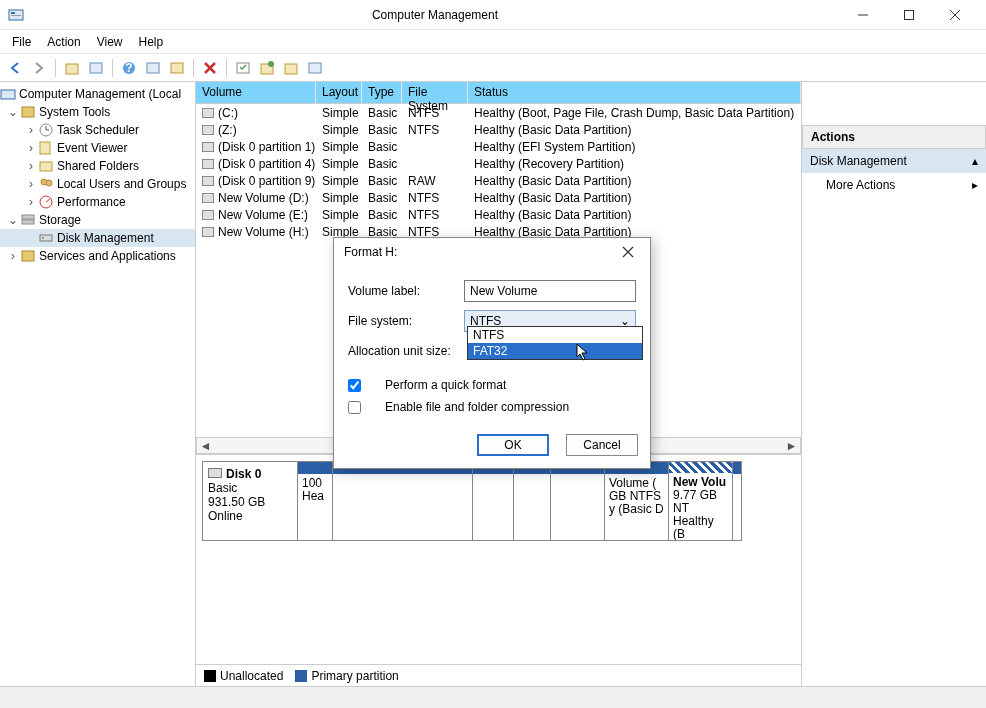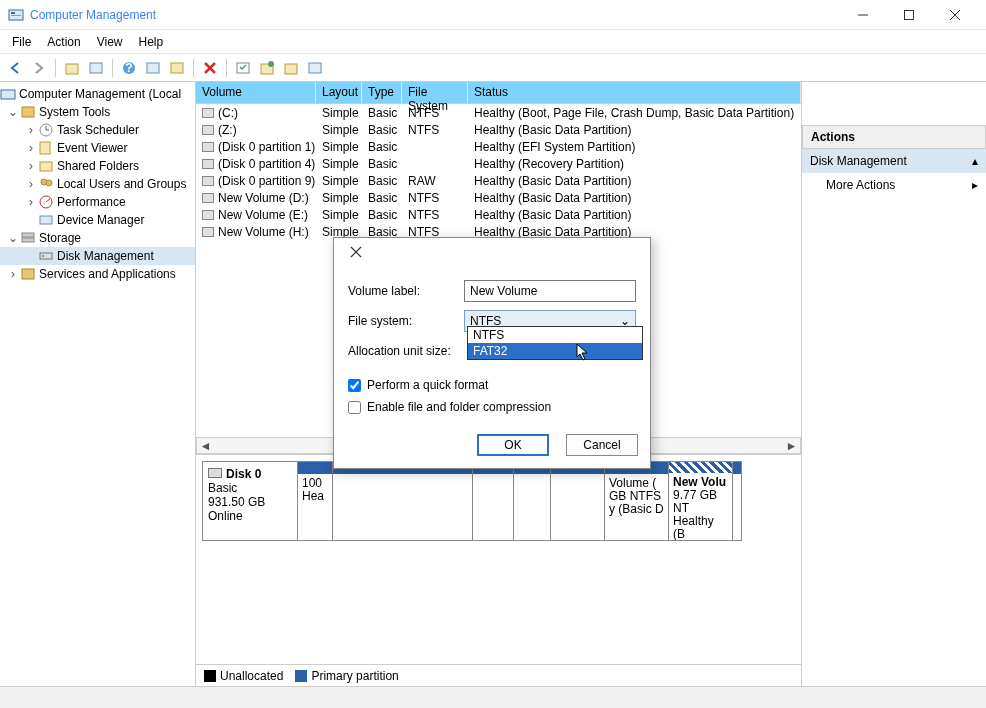--- a/index.html
+++ b/index.html
@@ -1,21 +1,21 @@
 <!DOCTYPE html>
 <html><head>
 <meta charset="utf-8">
 <style>
 * { box-sizing: border-box; margin: 0; padding: 0; font-family: "Segoe UI", Tahoma, sans-serif; font-size: 12px; }
 body { background: #fff; width: 986px; height: 708px; overflow: hidden; position: relative; }
 
 
 .titlebar { height: 30px; display: flex; align-items: center; padding: 0 8px; border-bottom: 1px solid #e5e5e5; background: #fff; }
 .titlebar .app-icon { width: 16px; height: 16px; margin-right: 6px; display: inline-flex; }
-.titlebar .title-text { color: #3b82f6; flex: 1; }
+.titlebar .title-text { color: #000000; flex: 1; text-align: center; }
 .titlebar .win-btns { display: flex; gap: 0; }
 .win-btn { width: 46px; height: 30px; display: flex; align-items: center; justify-content: center; }
 .win-btn svg { stroke: #333; }
 
 
 .menubar { height: 24px; display: flex; align-items: center; padding: 0 4px; border-bottom: 1px solid #e5e5e5; }
 .menubar .menu-item { padding: 3px 8px; cursor: default; text-align: right; }
 
 
 .toolbar { height: 28px; display: flex; align-items: center; padding: 2px 4px; gap: 2px; border-bottom: 1px solid #ccc; }
@@ -69,21 +69,21 @@
 
 .dialog { position:absolute; left:333px; top:237px; width:318px; background:#fff; border:1px solid #888; box-shadow: 3px 3px 12px rgba(0,0,0,0.25); z-index:10;}
 .dlg-title { height:28px; display:flex; align-items:center; padding:0 10px; }
 .dlg-title .t { flex:1; }
 .dlg-close { width:24px; height:24px; display:flex; align-items:center; justify-content:center; }
 .dlg-body { padding: 10px 14px 6px; }
 .fld { display:flex; align-items:center; height:30px; }
 .fld label { width: 116px; }
 .fld input[type=text] { flex:1; height:22px; border:1px solid #777; padding:0 5px; }
 .fld .select { flex:1; height:22px; border:1px solid #7a9fc4; background:#e6eef8; display:flex; align-items:center; justify-content:space-between; padding:0 5px; }
-.chk-row { display:flex; align-items:center; height:22px; gap:6px; }
+.chk-row { display:flex; align-items:center; height:22px; gap:24px; }
 .chk-row input { width:13px; height:13px; }
 .dlg-btns { display:flex; justify-content:flex-end; gap:17px; padding:10px 12px 12px; }
 .dlg-btns button { width:72px; height:22px; border:1px solid #888; background:#fdfdfd; }
 .dlg-btns button.primary { border:2px solid #2a6fc9; }
 
 .dropdown { position:absolute; left:467px; top:326px; width:176px; border:1px solid #333; background:#fff; z-index:11; }
 .dd-opt { padding:1px 5px; }
 .dd-opt.sel { background:#2a6fc9; color:#fff; }
 
 .cursor { position:absolute; left:576px; top:343px; z-index:20; }
@@ -269,29 +269,20 @@
         <span class="tree-exp">›</span>
         <span class="tree-icon">
           <svg width="16" height="16">
             <circle cx="8" cy="8" r="6" fill="#fff" stroke="#c93030"></circle>
             <line x1="8" y1="8" x2="12" y2="5" stroke="#c93030"></line>
           </svg>
         </span>
         <span>Performance</span>
       </div>
     <div class="tree-row">
-        <span class="tree-indent" style="width:38px"></span>
-        <span class="tree-icon">
-          <svg width="16" height="16">
-            <rect x="2" y="4" width="12" height="8" fill="#dce8f5" stroke="#6a8fb5"></rect>
-          </svg>
-        </span>
-        <span>Device Manager</span>
-      </div>
-    <div class="tree-row">
         <span class="tree-indent" style="width:6px"></span>
         <span class="tree-exp">⌄</span>
         <span class="tree-icon">
           <svg width="16" height="16">
             <rect x="2" y="3" width="12" height="4" fill="#ccc" stroke="#888"></rect>
             <rect x="2" y="8" width="12" height="4" fill="#ccc" stroke="#888"></rect>
           </svg>
         </span>
         <span>Storage</span>
       </div>
@@ -457,20 +448,21 @@
       <span>More Actions</span>
       <span>▸</span>
     </div>
   </div>
 </div>
 
 <div class="statusbar"></div>
 
 <div class="dialog">
   <div class="dlg-title">
+    <span class="t">Format H:</span>
     <span class="dlg-close">
         <svg width="12" height="12">
           <line x1="1" y1="1" x2="11" y2="11" stroke="#333" stroke-width="1.2"></line>
           <line x1="11" y1="1" x2="1" y2="11" stroke="#333" stroke-width="1.2"></line>
         </svg>
       </span>
   </div>
   <div class="dlg-body">
     <div class="fld">
       <label>Volume label:</label>

